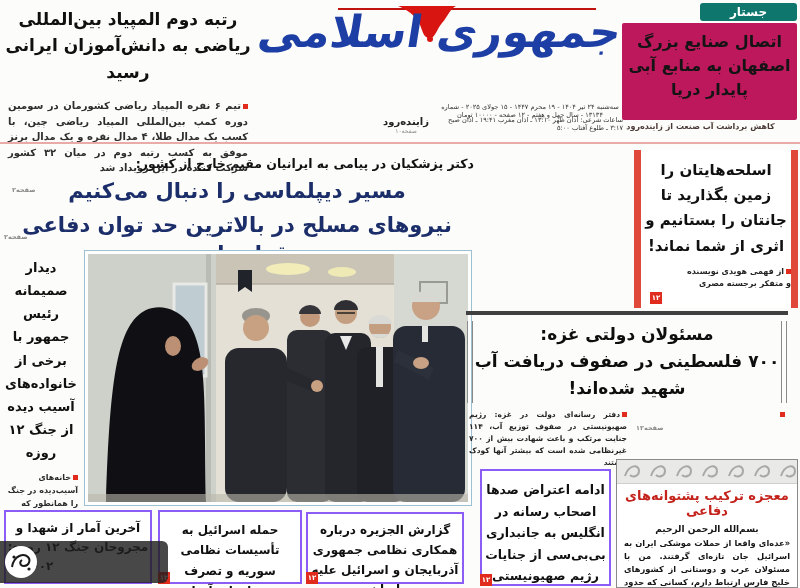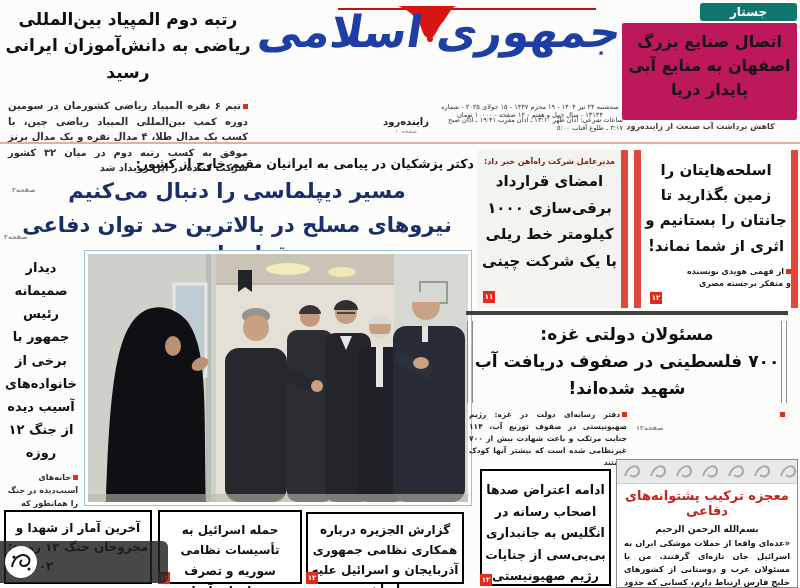--- a/index.html
+++ b/index.html
@@ -70,21 +70,21 @@
   .flank{position:absolute;top:6px;width:4px;height:82px;border-left:1.5px solid #8a8a8a;border-right:1.5px solid #8a8a8a;}
   .flank.l{left:1px;} .flank.r{right:1px;}
   .gaza-h{font-size:17px;font-weight:bold;color:#0e0e0e;text-align:center;line-height:1.6;}
   .gaza-hwrap{margin-top:6px;}
   .gaza-cols{position:absolute;top:94px;left:3px;width:316px;display:flex;flex-direction:row-reverse;gap:9px;}
   .gaza-col{font-size:7.5px;font-weight:bold;color:#252525;line-height:1.6;text-align:justify;}
   .gaza-col.r{width:158px;} .gaza-col.l{width:149px;}
   .gaza .pageref{display:block;text-align:left;margin-top:2px;}
 
   
-  .nbox{border:2px solid #000000;background:#fff;box-sizing:border-box;}
+  .nbox{border:2px solid #8b5cf6;background:#fff;box-sizing:border-box;}
   .bbc{left:480px;top:469px;width:131px;height:117px;padding:8px 3px;}
   .bbc-t{font-size:12.5px;line-height:1.72;font-weight:bold;color:#101010;text-align:center;}
   .aljazeera{left:306px;top:512px;width:158px;height:72px;padding-top:7px;}
   .alj-t{font-size:12px;line-height:1.65;font-weight:bold;color:#101010;text-align:center;}
   .syria{left:158px;top:510px;width:144px;height:74px;padding-top:8px;}
   .syr-t{font-size:12px;line-height:1.7;font-weight:bold;color:#101010;text-align:center;}
   .stats{left:4px;top:510px;width:148px;height:74px;padding-top:7px;}
   .stats-t{font-size:12px;line-height:1.6;font-weight:bold;color:#101010;text-align:center;}
   .stats-n{font-size:12px;font-weight:bold;color:#101010;text-align:left;padding-left:18px;margin-top:2px;}
 
@@ -135,25 +135,20 @@
 
   <div class="abs rule-pink"></div>
 
   <div class="abs main-story fa">
     <div class="main-kicker">دکتر پزشکیان در پیامی به ایرانیان مقیم خارج از کشور:</div>
     <div class="main-h">مسیر دیپلماسی را دنبال می‌کنیم</div>
     <div class="main-h">نیروهای مسلح در بالاترین حد توان دفاعی قرار دارند</div>
     <span class="pageref">صفحه۲</span>
   </div>
 
-  <div class="abs railway">
-    <div class="railway-kicker fa">مدیرعامل شرکت راه‌آهن خبر داد:</div>
-    <div class="railway-h fa">امضای قرارداد برقی‌سازی ۱۰۰۰ کیلومتر خط ریلی با یک شرکت چینی</div>
-    <span class="badge" style="left:5px;bottom:5px;">۱۱</span>
-  </div>
 
   <div class="abs weapons">
     <div class="weapons-h fa">اسلحه‌هایتان را زمین بگذارید تا جانتان را بستانیم و اثری از شما نماند!</div>
     <div class="weapons-by fa">
       <span class="sq"></span><span>از فهمی هویدی نویسنده</span><br>
       <span>و متفکر برجسته مصری</span>
     </div>
     <span class="badge" style="left:9px;bottom:4px;">۱۲</span>
   </div>
 

